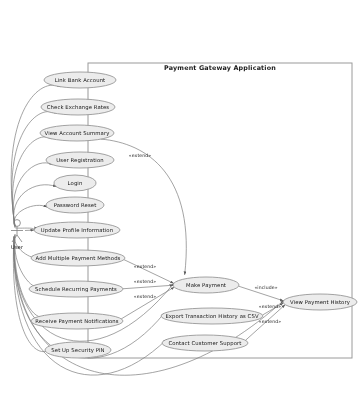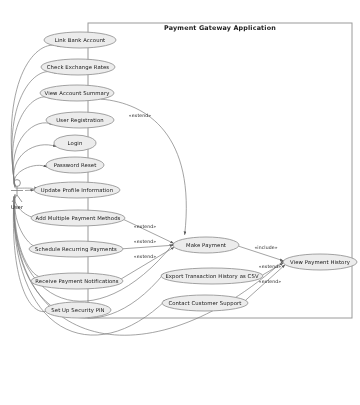--- a/index.html
+++ b/index.html
@@ -11,20 +11,21 @@
     width: 360px;
     height: 405px;
     overflow: hidden;
     font-family: "DejaVu Sans", sans-serif;
   }
   #diagram-root {
     position: relative;
     width: 360px;
     height: 307px;
     background: #ffffff;
+    margin-top: 40px;
   }
   svg#uml {
     display: block;
     width: 360px;
     height: 405px;
   }
   .boundary-rect {
     fill: #ffffff;
     stroke: #9a9a9a;
     stroke-width: 1;

